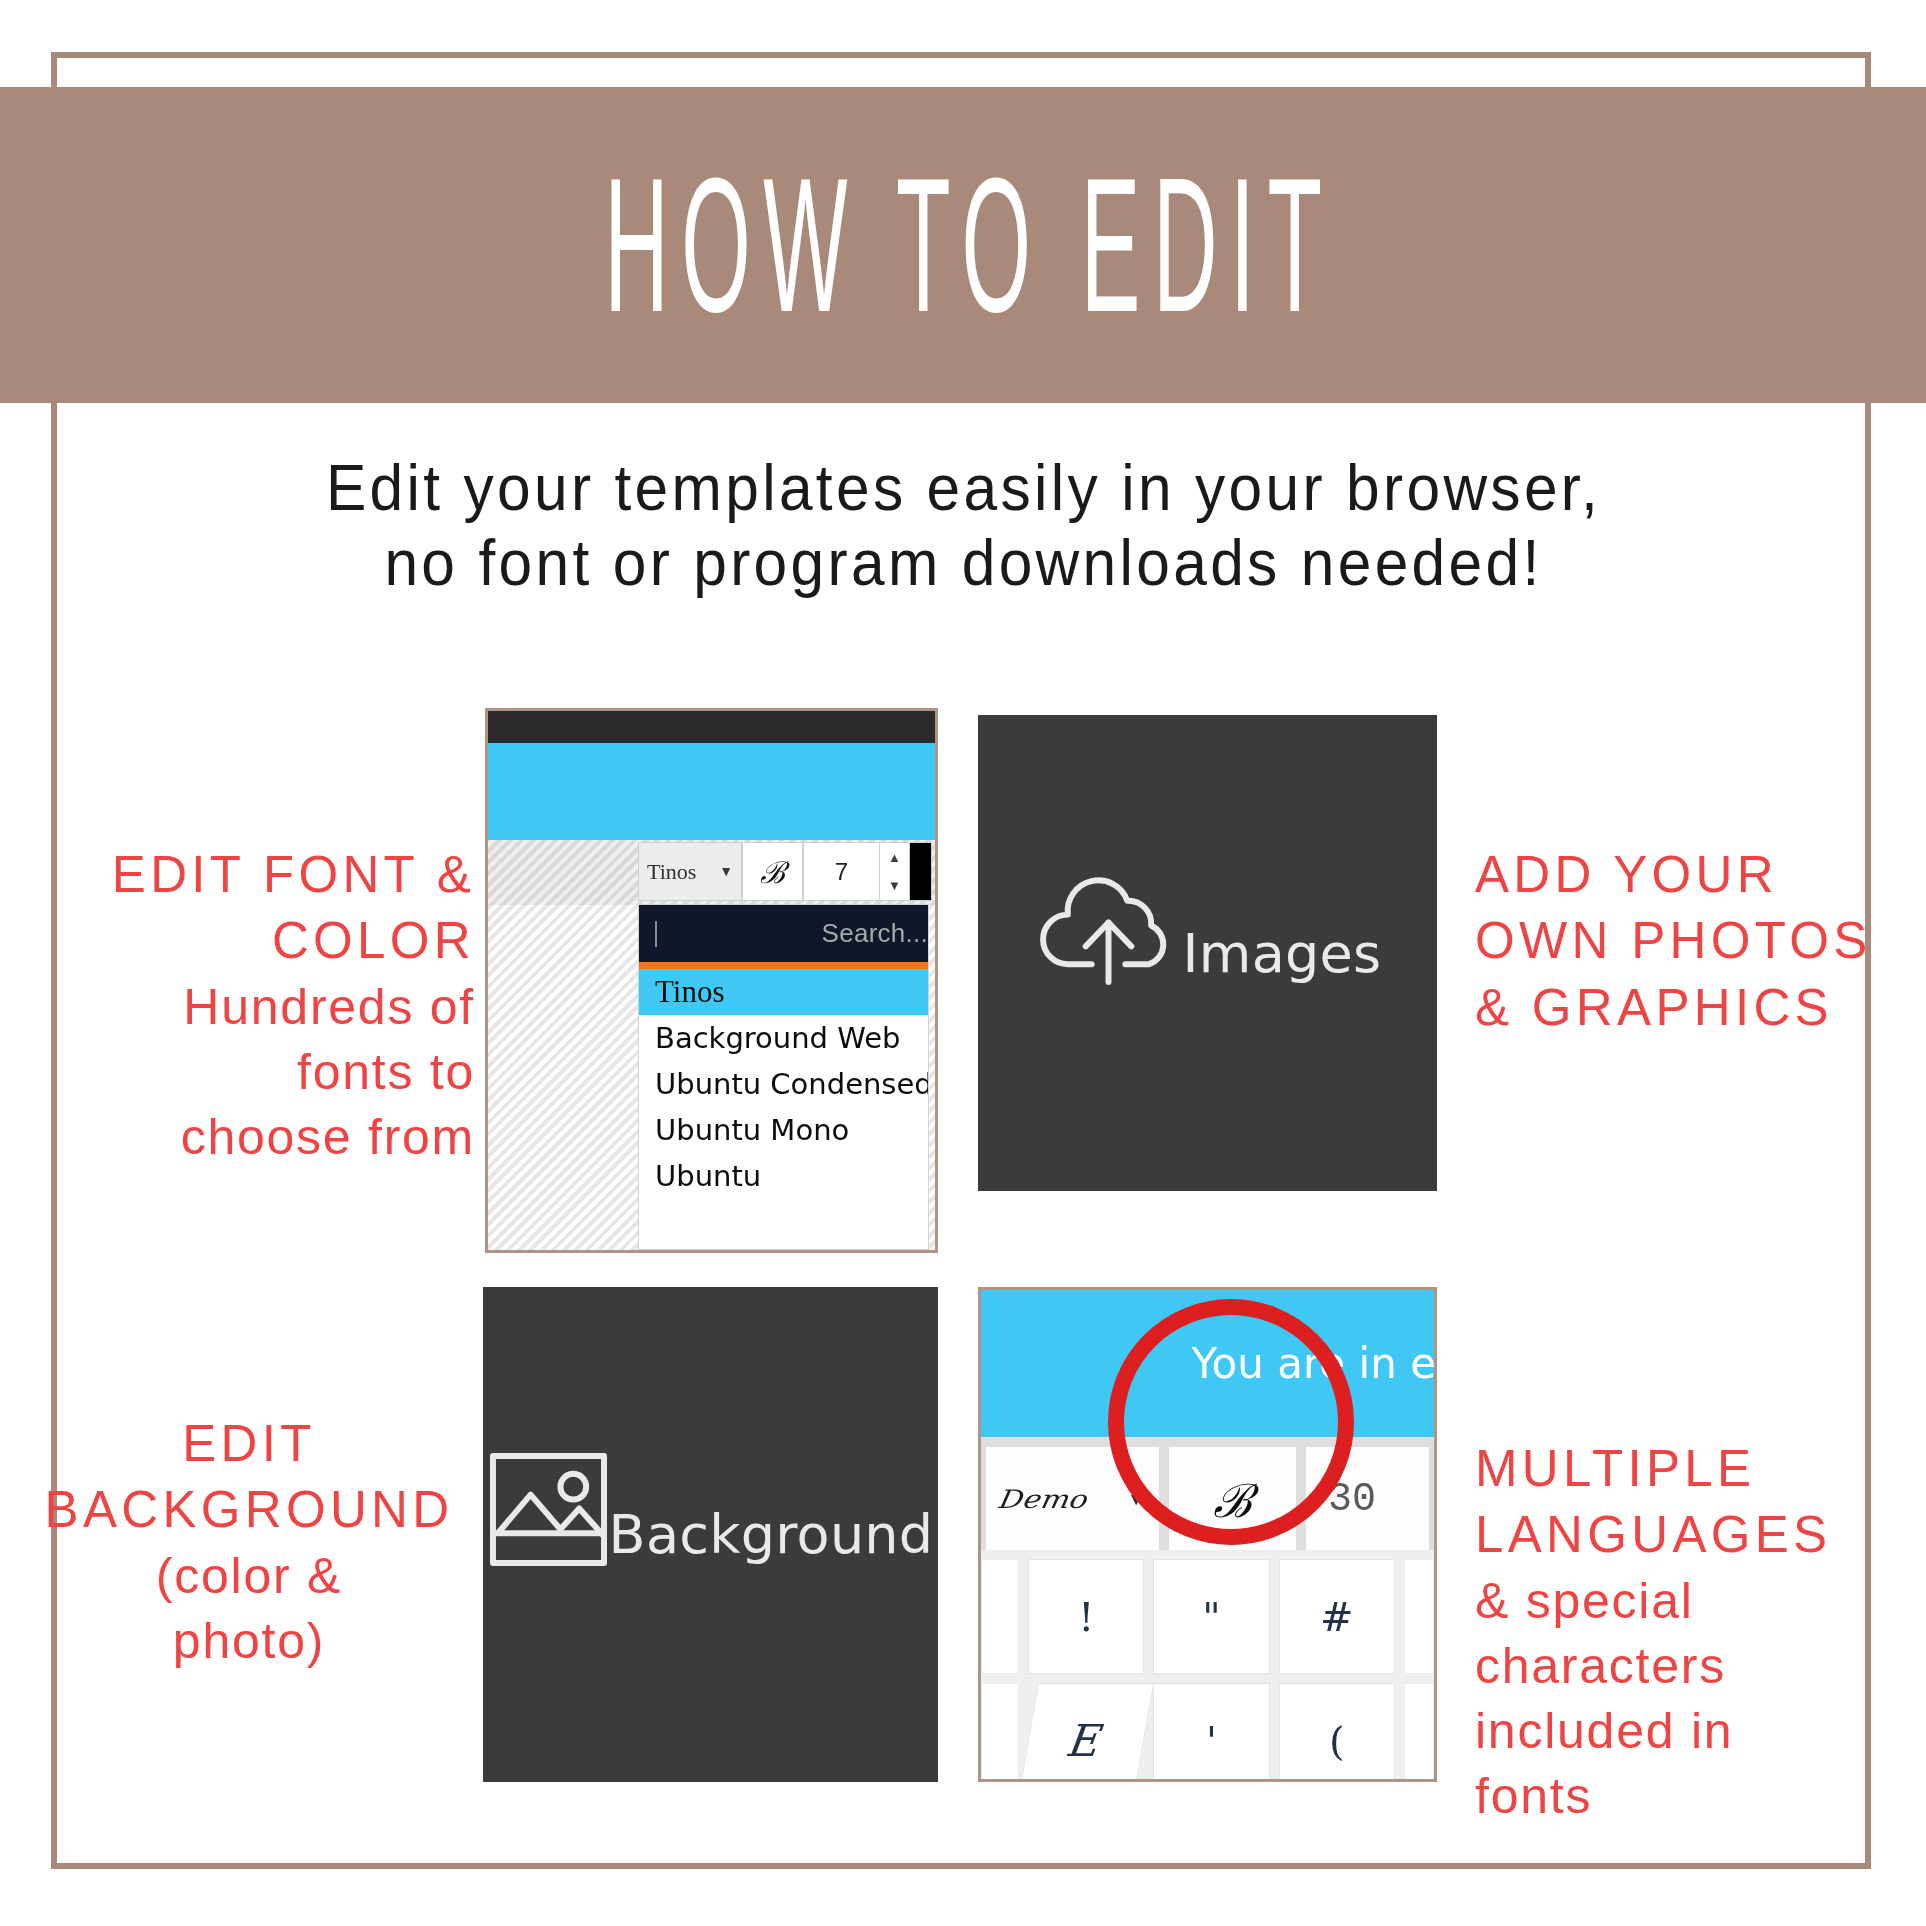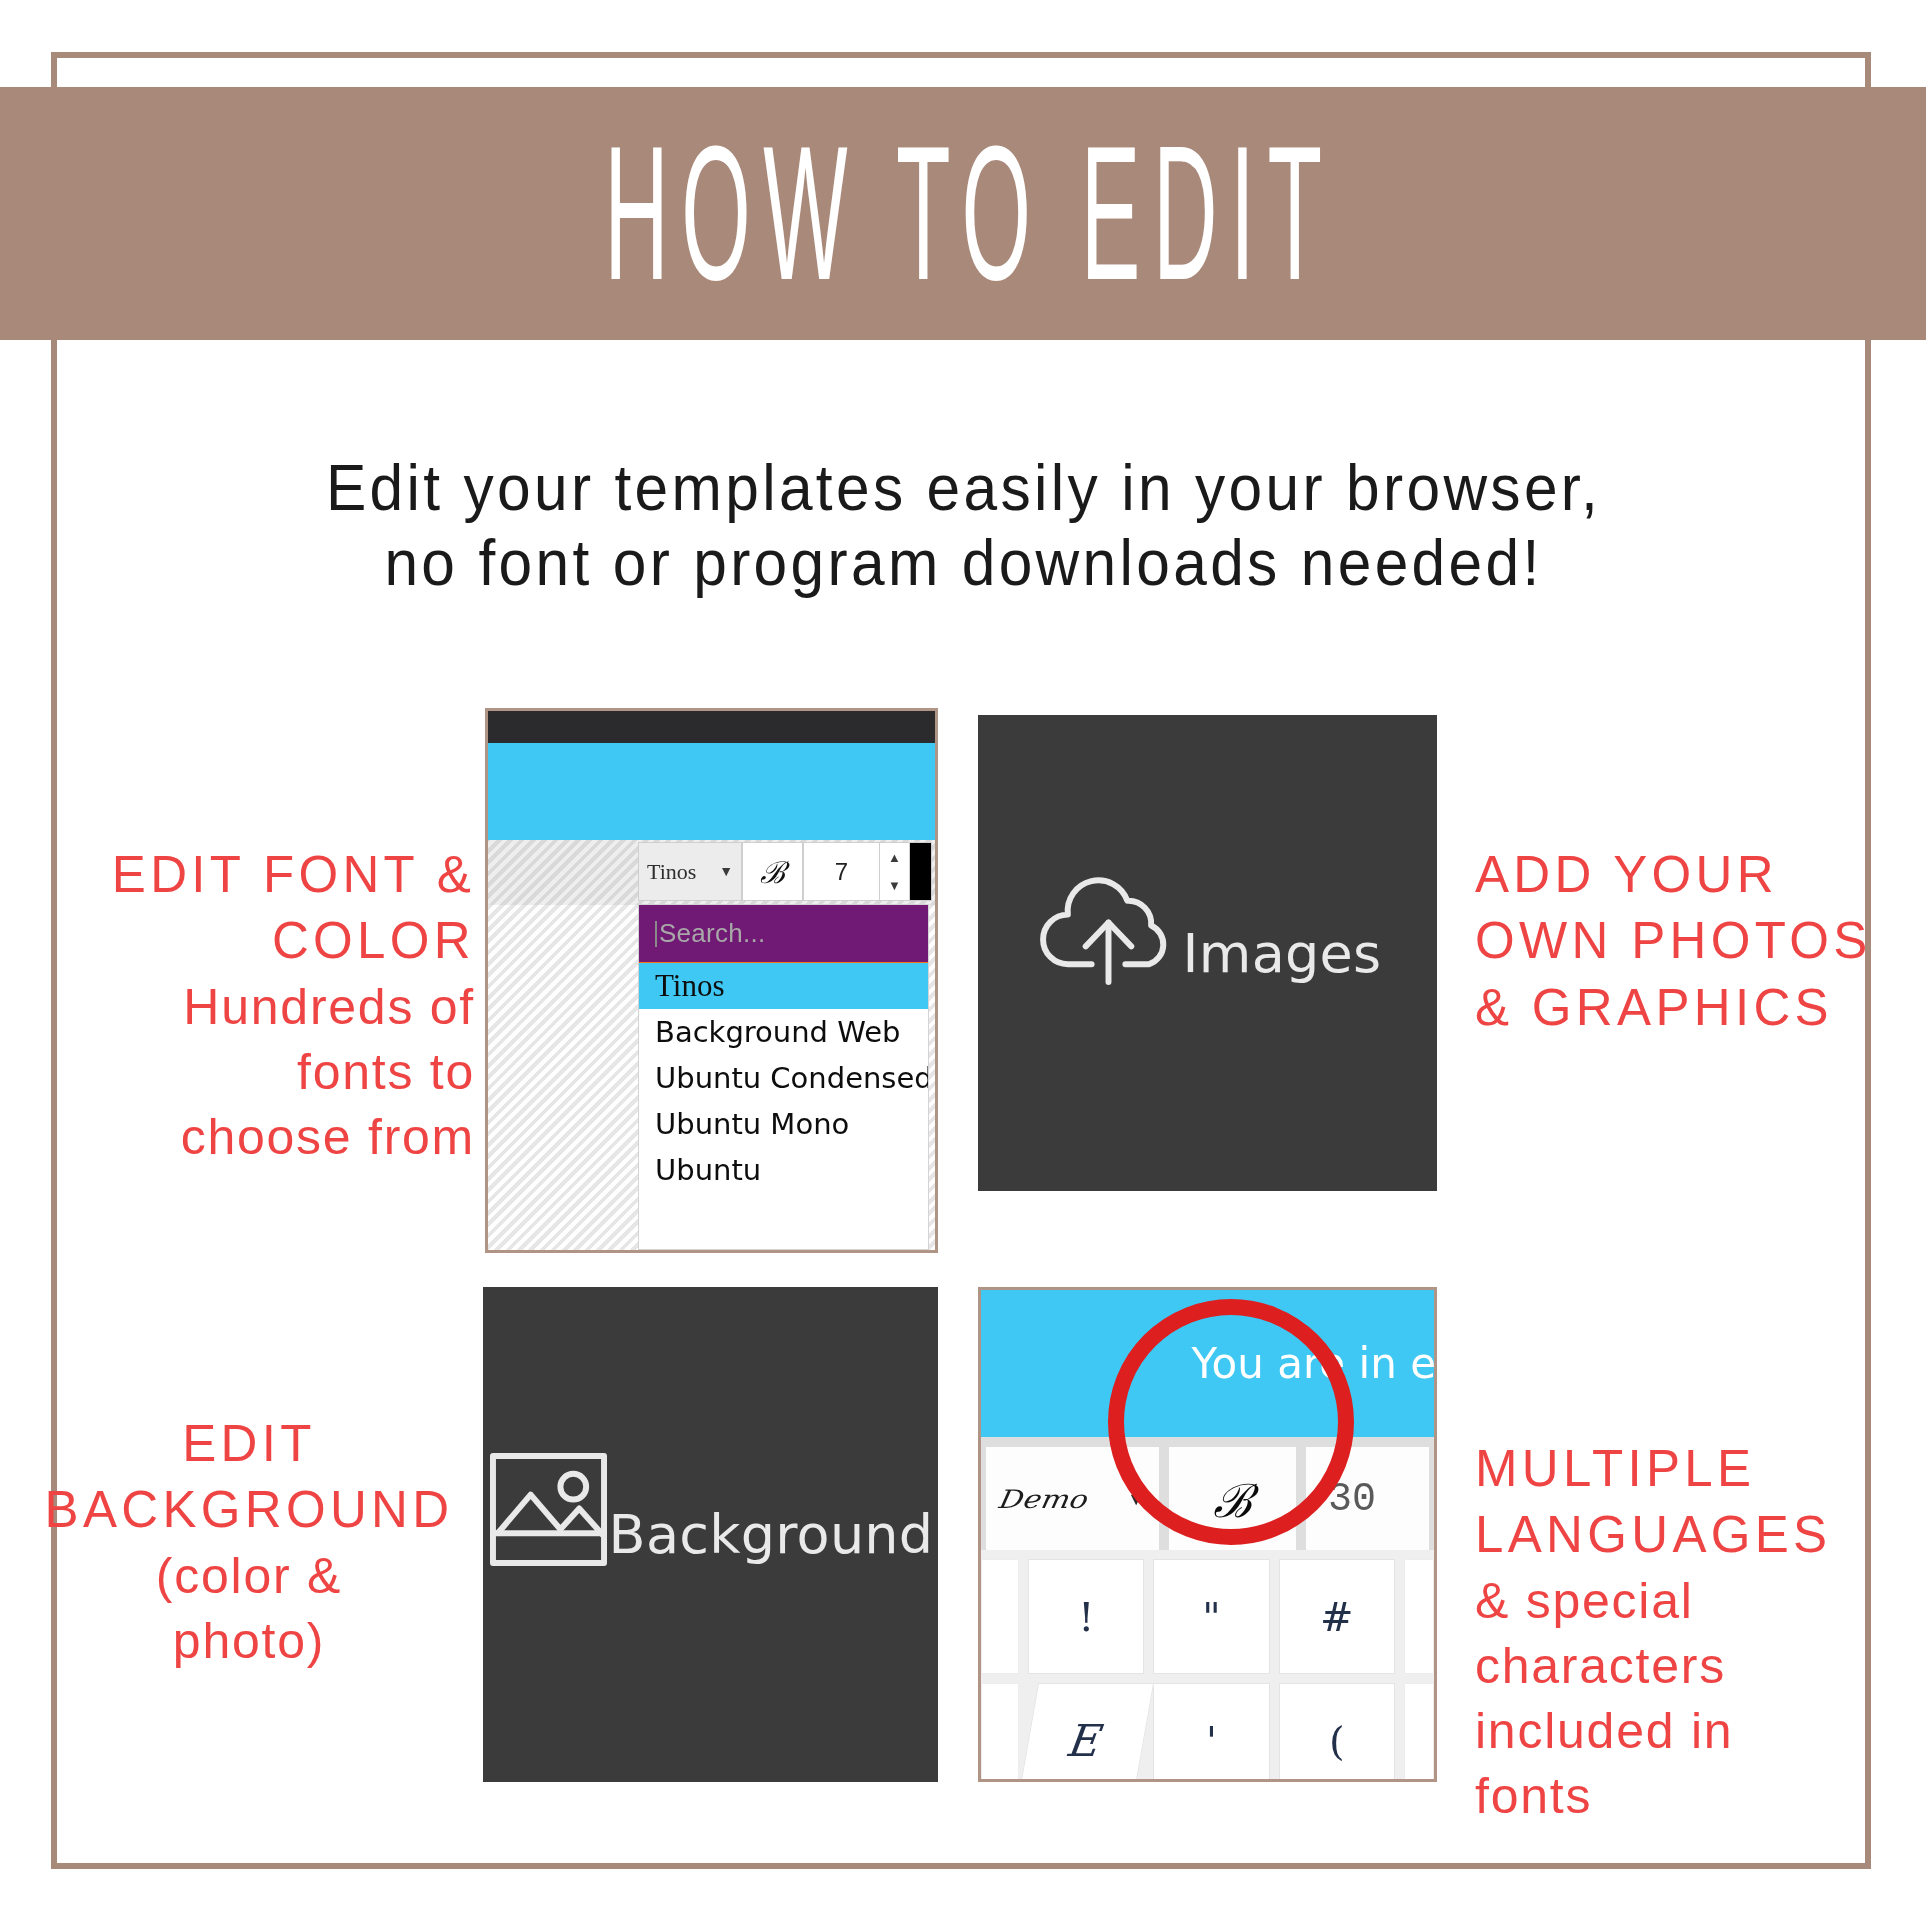--- a/index.html
+++ b/index.html
@@ -27,21 +27,21 @@
     box-sizing: border-box;
     pointer-events: none;
   }
 
   
   #header-band {
     position: absolute;
     left: 0;
     top: 87px;
     width: 1927px;
-    height: 253px;
+    height: 316px;
     background: #a9897a;
     display: flex;
     align-items: center;
     justify-content: center;
   }
   #header-title {
     color: #ffffff;
     font-family: "Liberation Sans", sans-serif;
     font-size: 149px;
     font-weight: 300;
@@ -172,22 +172,23 @@
     position: absolute; left: 150px; top: 193px;
     width: 291px; bottom: 0;
     background: #ffffff;
     border: 1px solid #d4d4d4;
     box-sizing: border-box;
     overflow: hidden;
   }
   #fp-search {
     height: 57px; display: flex; align-items: center;
     padding-left: 16px;
-    border-bottom: 1px solid #f97316;
-    background: #701a75;
+    border-bottom: 7px solid #f97316;
+    background: #0f172a;
+    justify-content: space-between;
   }
   #fp-search .caret {
     width: 2px; height: 26px; background: #8a8a8a; margin-right: 2px;
   }
   #fp-search .ph {
     font-family: "Liberation Sans", sans-serif;
     font-size: 26px; color: #a8a8a8; letter-spacing: 0.01em;
   }
   .fp-opt {
     height: 46px; display: flex; align-items: center;

